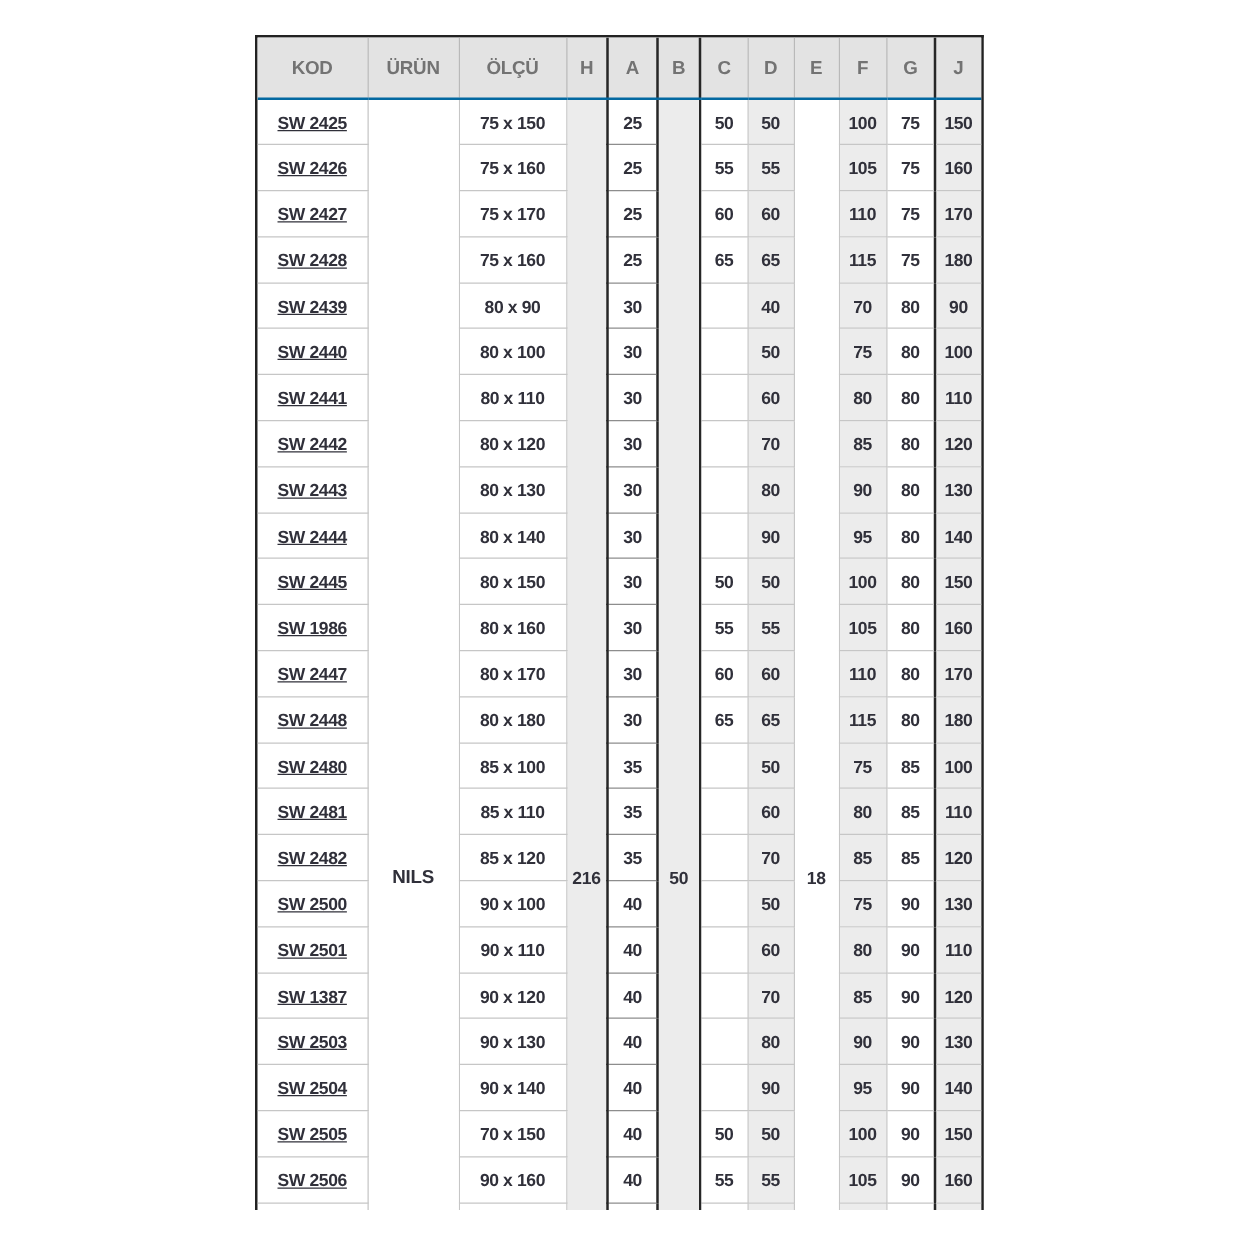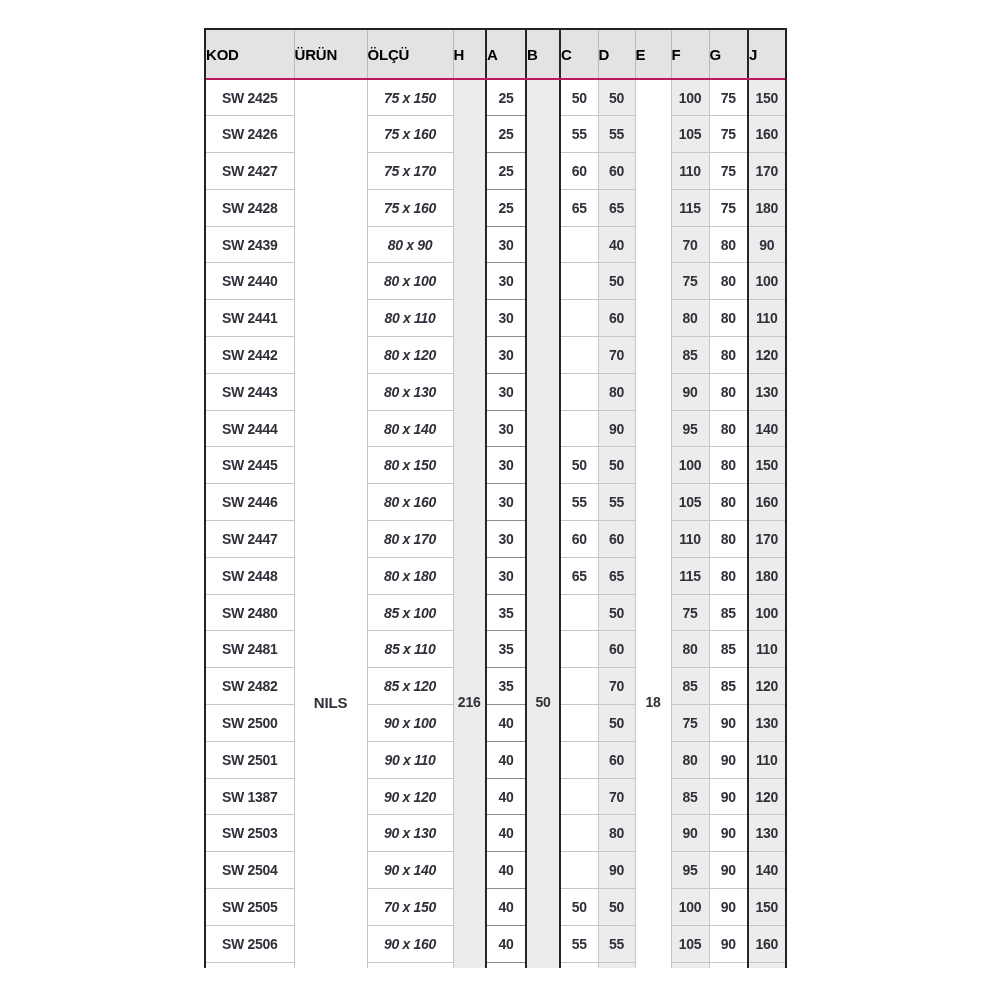--- a/index.html
+++ b/index.html
@@ -44,44 +44,44 @@
   col.w-f    { width: 38px; }
   col.w-g    { width: 39px; }
   col.w-j    { width: 37px; }
 
   thead tr { height: 49px; }
   thead th {
     background: #e3e3e3;
     font-size: 15px;
     font-weight: 700;
     letter-spacing: -0.2px;
-    color: #000000;
-    text-align: left;
+    color: #737373;
+    text-align: center;
     vertical-align: middle;
     border-right: 1px solid #b9b9b9;
-    border-bottom: 2px solid #be185d;
+    border-bottom: 2px solid #0369a1;
     padding: 0;
   }
 
   tbody tr { height: 36.8px; }
   tbody td {
     text-align: center;
     vertical-align: middle;
     font-size: 14px;
     font-weight: 700;
     letter-spacing: -0.3px;
     color: #30303a;
     border-right: 1px solid #c6c6c6;
     border-bottom: 1px solid #c6c6c6;
     padding: 0;
     overflow: hidden;
     background: #ffffff;
   }
-  tbody td.c-kod  { font-size: 14px; }
-  tbody td.c-olcu { font-size: 14px; font-style: italic; }
+  tbody td.c-kod  { font-size: 14px; text-decoration: underline; }
+  tbody td.c-olcu { font-size: 14px; }
   tbody td.c-a    { border-bottom: 1px solid #8d8d8d; }
   .shade          { background: #ececec !important; }
   .thick-r        { border-right: 2px solid #262626 !important; }
 
   td.merged { position: relative; }
   td.merged > span {
     position: absolute;
     left: 0;
     right: 0;
     top: 622px;
@@ -247,21 +247,21 @@
             <td class="c-kod">SW 2445</td>
             <td class="c-olcu">80 x 150</td>
             <td class="c-a thick-r">30</td>
             <td class="c-c">50</td>
             <td class="c-d shade">50</td>
             <td class="c-f shade">100</td>
             <td class="c-g thick-r">80</td>
             <td class="c-j shade">150</td>
           </tr>
           <tr>
-            <td class="c-kod">SW 2446</td>
+            <td class="c-kod">SW 1986</td>
             <td class="c-olcu">80 x 160</td>
             <td class="c-a thick-r">30</td>
             <td class="c-c">55</td>
             <td class="c-d shade">55</td>
             <td class="c-f shade">105</td>
             <td class="c-g thick-r">80</td>
             <td class="c-j shade">160</td>
           </tr>
           <tr>
             <td class="c-kod">SW 2447</td>

